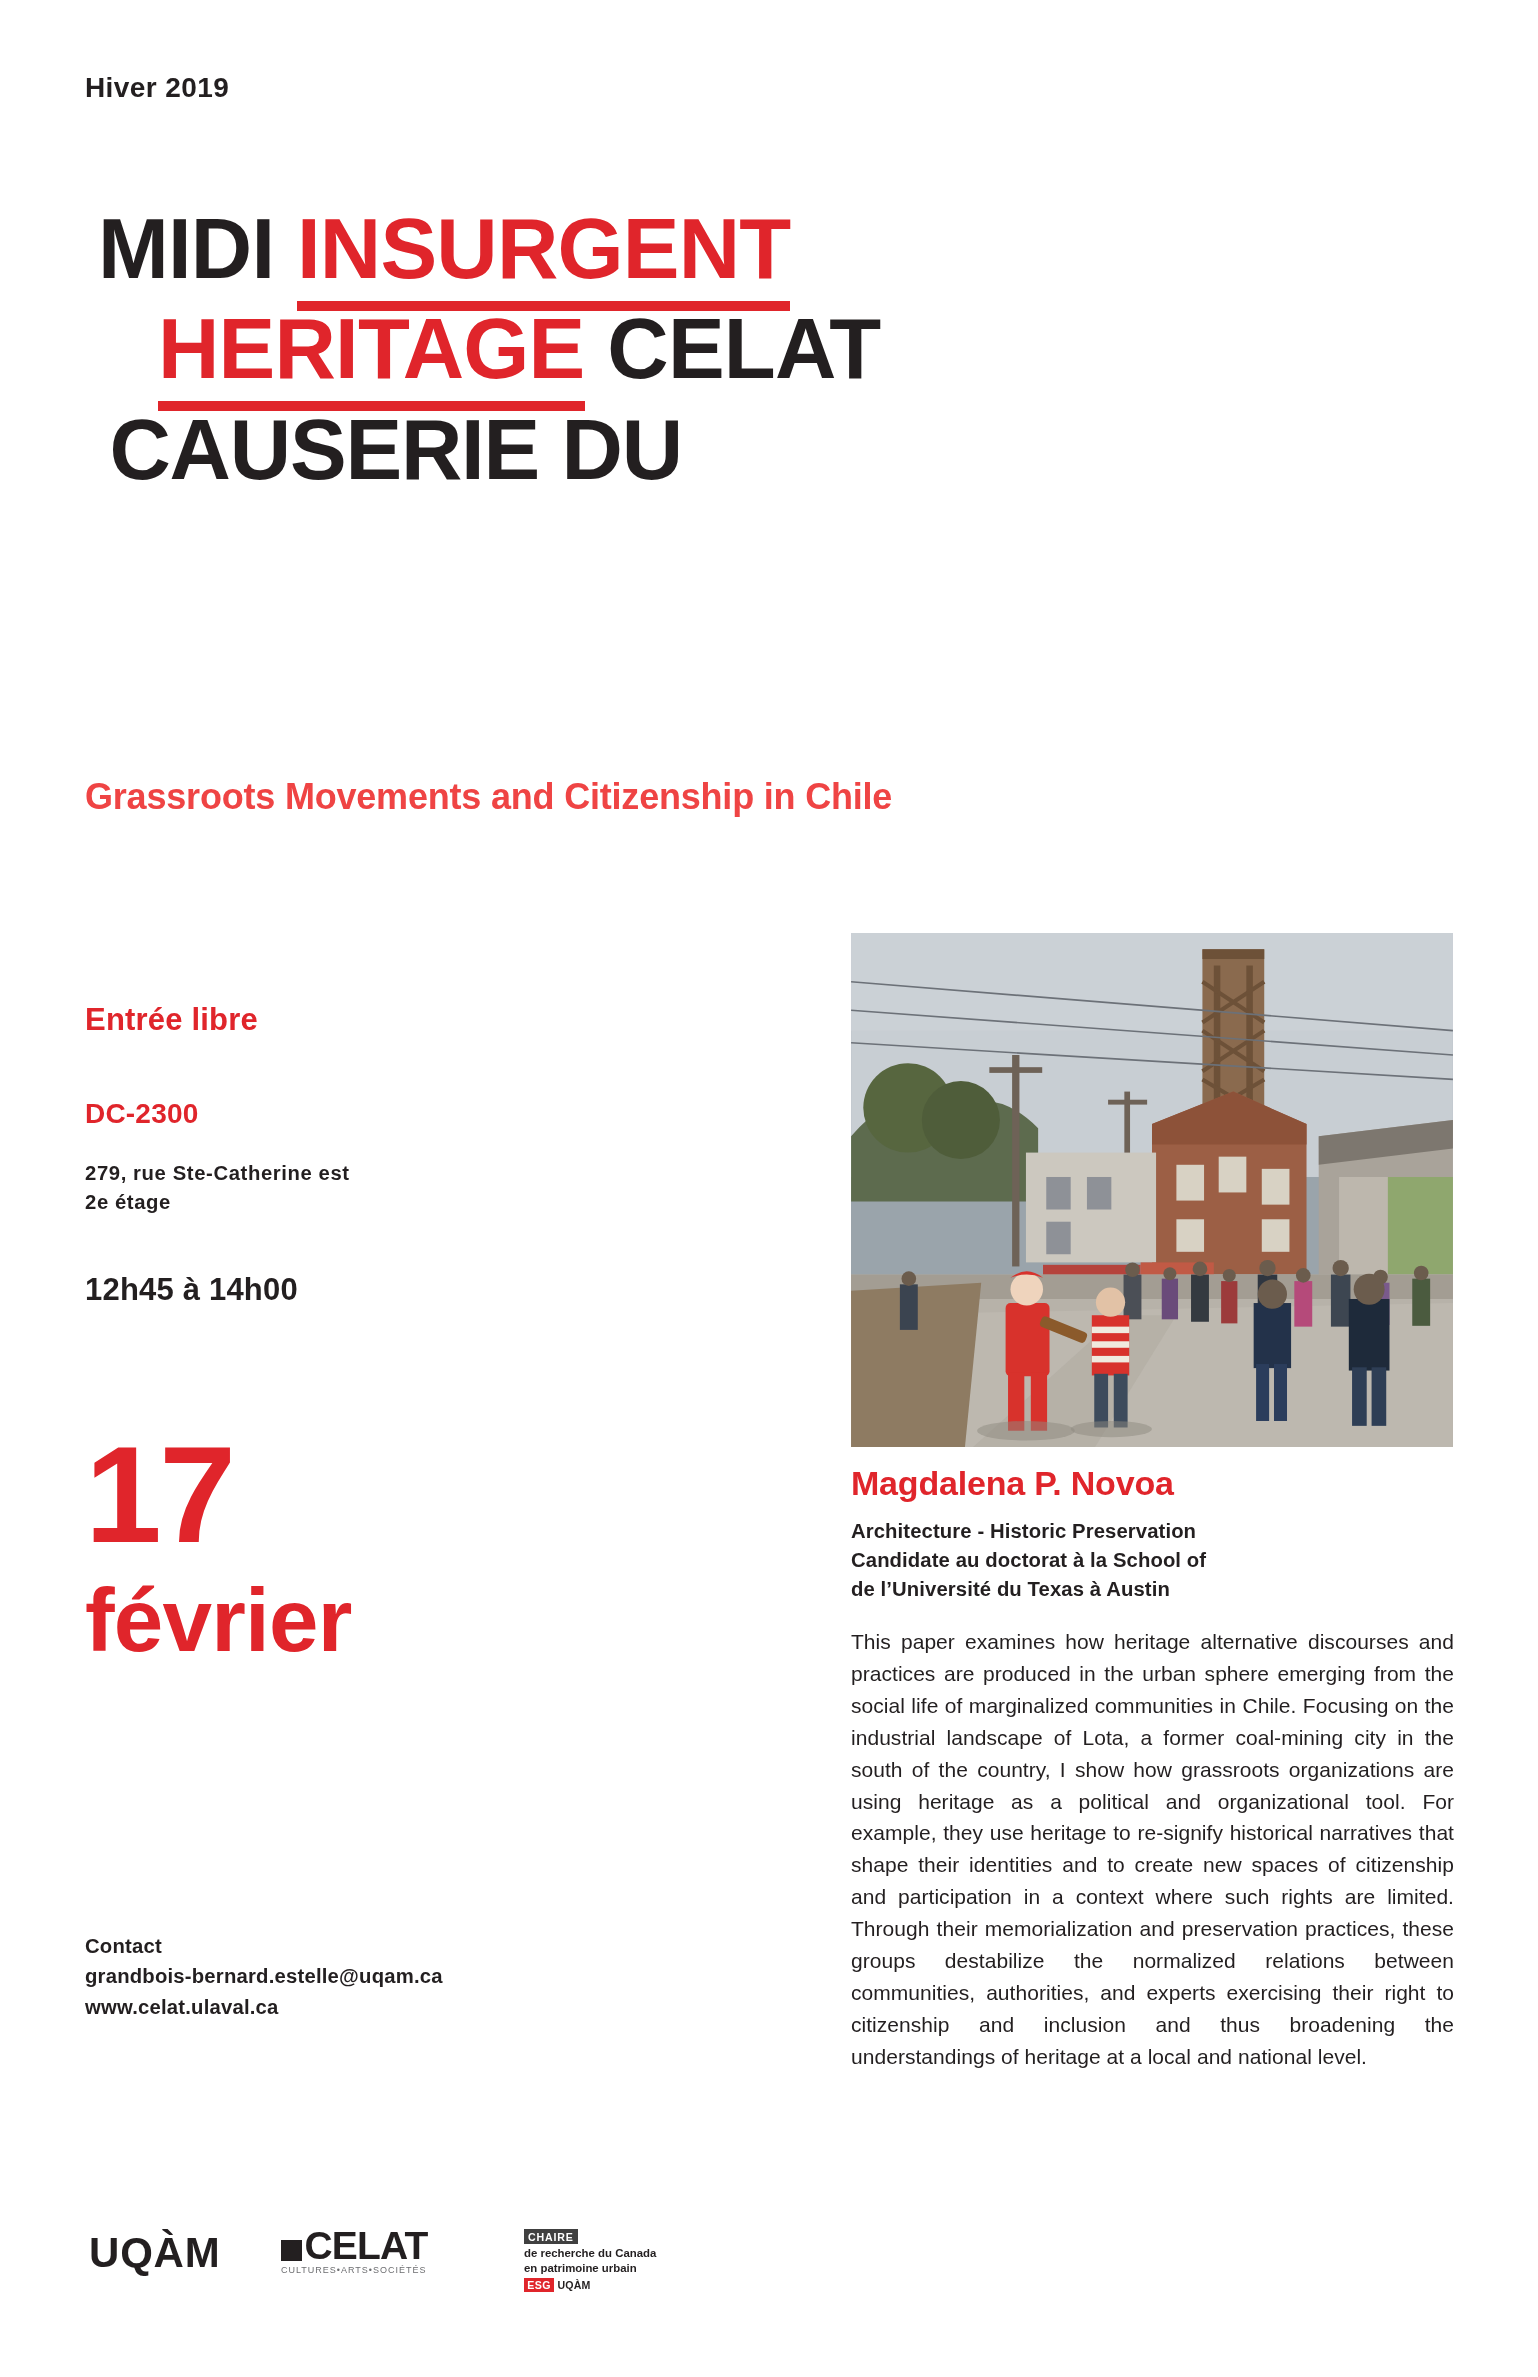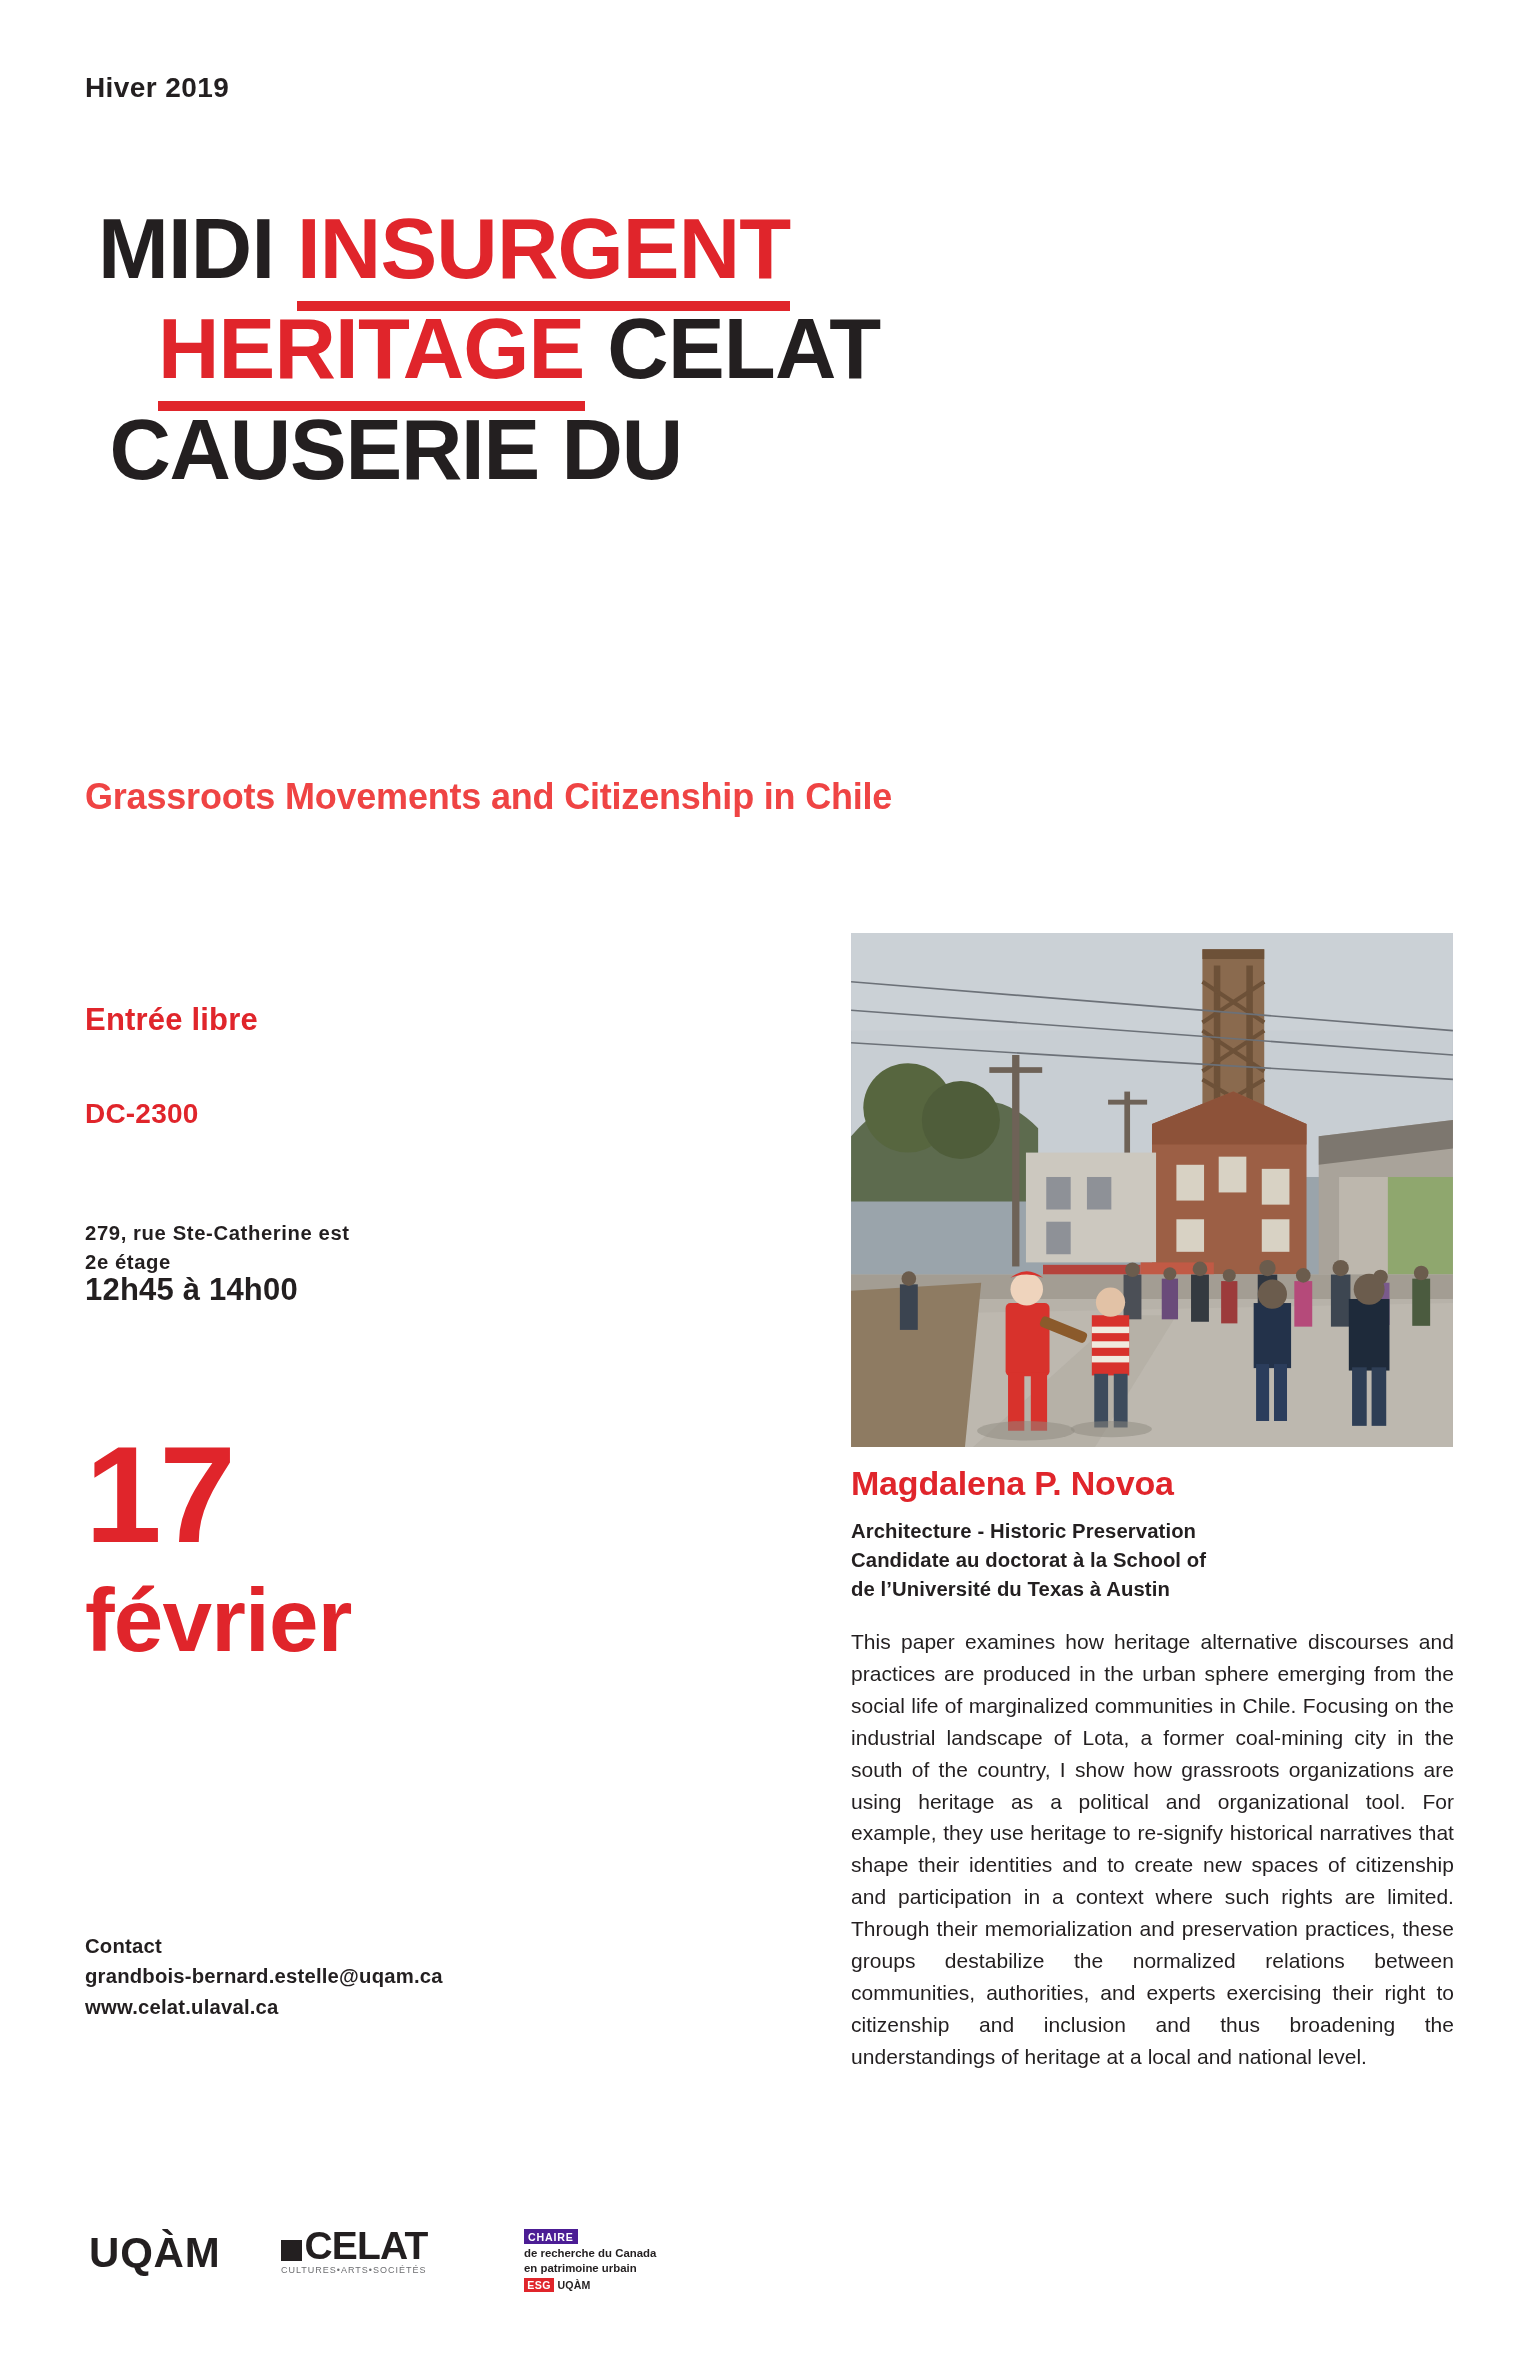--- a/index.html
+++ b/index.html
@@ -95,21 +95,21 @@
     left: 85px;
     top: 1098px;
     font-size: 28px;
     font-weight: bold;
     color: #e0252b;
     letter-spacing: 0.2px;
   }
   .address {
     position: absolute;
     left: 85px;
-    top: 1219px;
+    top: 1159px;
     font-size: 20.3px;
     font-weight: bold;
     line-height: 1.45;
     letter-spacing: 0.6px;
     color: #231f20;
   }
   .time {
     position: absolute;
     left: 85px;
     top: 1272px;
@@ -232,21 +232,21 @@
     margin-top: 0;
   }
   .logo-chaire {
     position: absolute;
     left: 524px;
     top: 2229px;
     width: 211px;
   }
   .chaire-tag {
     display: inline-block;
-    background: #4c1d95;
+    background: #404040;
     color: #ffffff;
     font-size: 10.6px;
     font-weight: bold;
     letter-spacing: 0.8px;
     padding: 1.6px 4.1px 0.8px 4.1px;
   }
   .chaire-line {
     font-size: 11.4px;
     font-weight: bold;
     color: #231f20;

